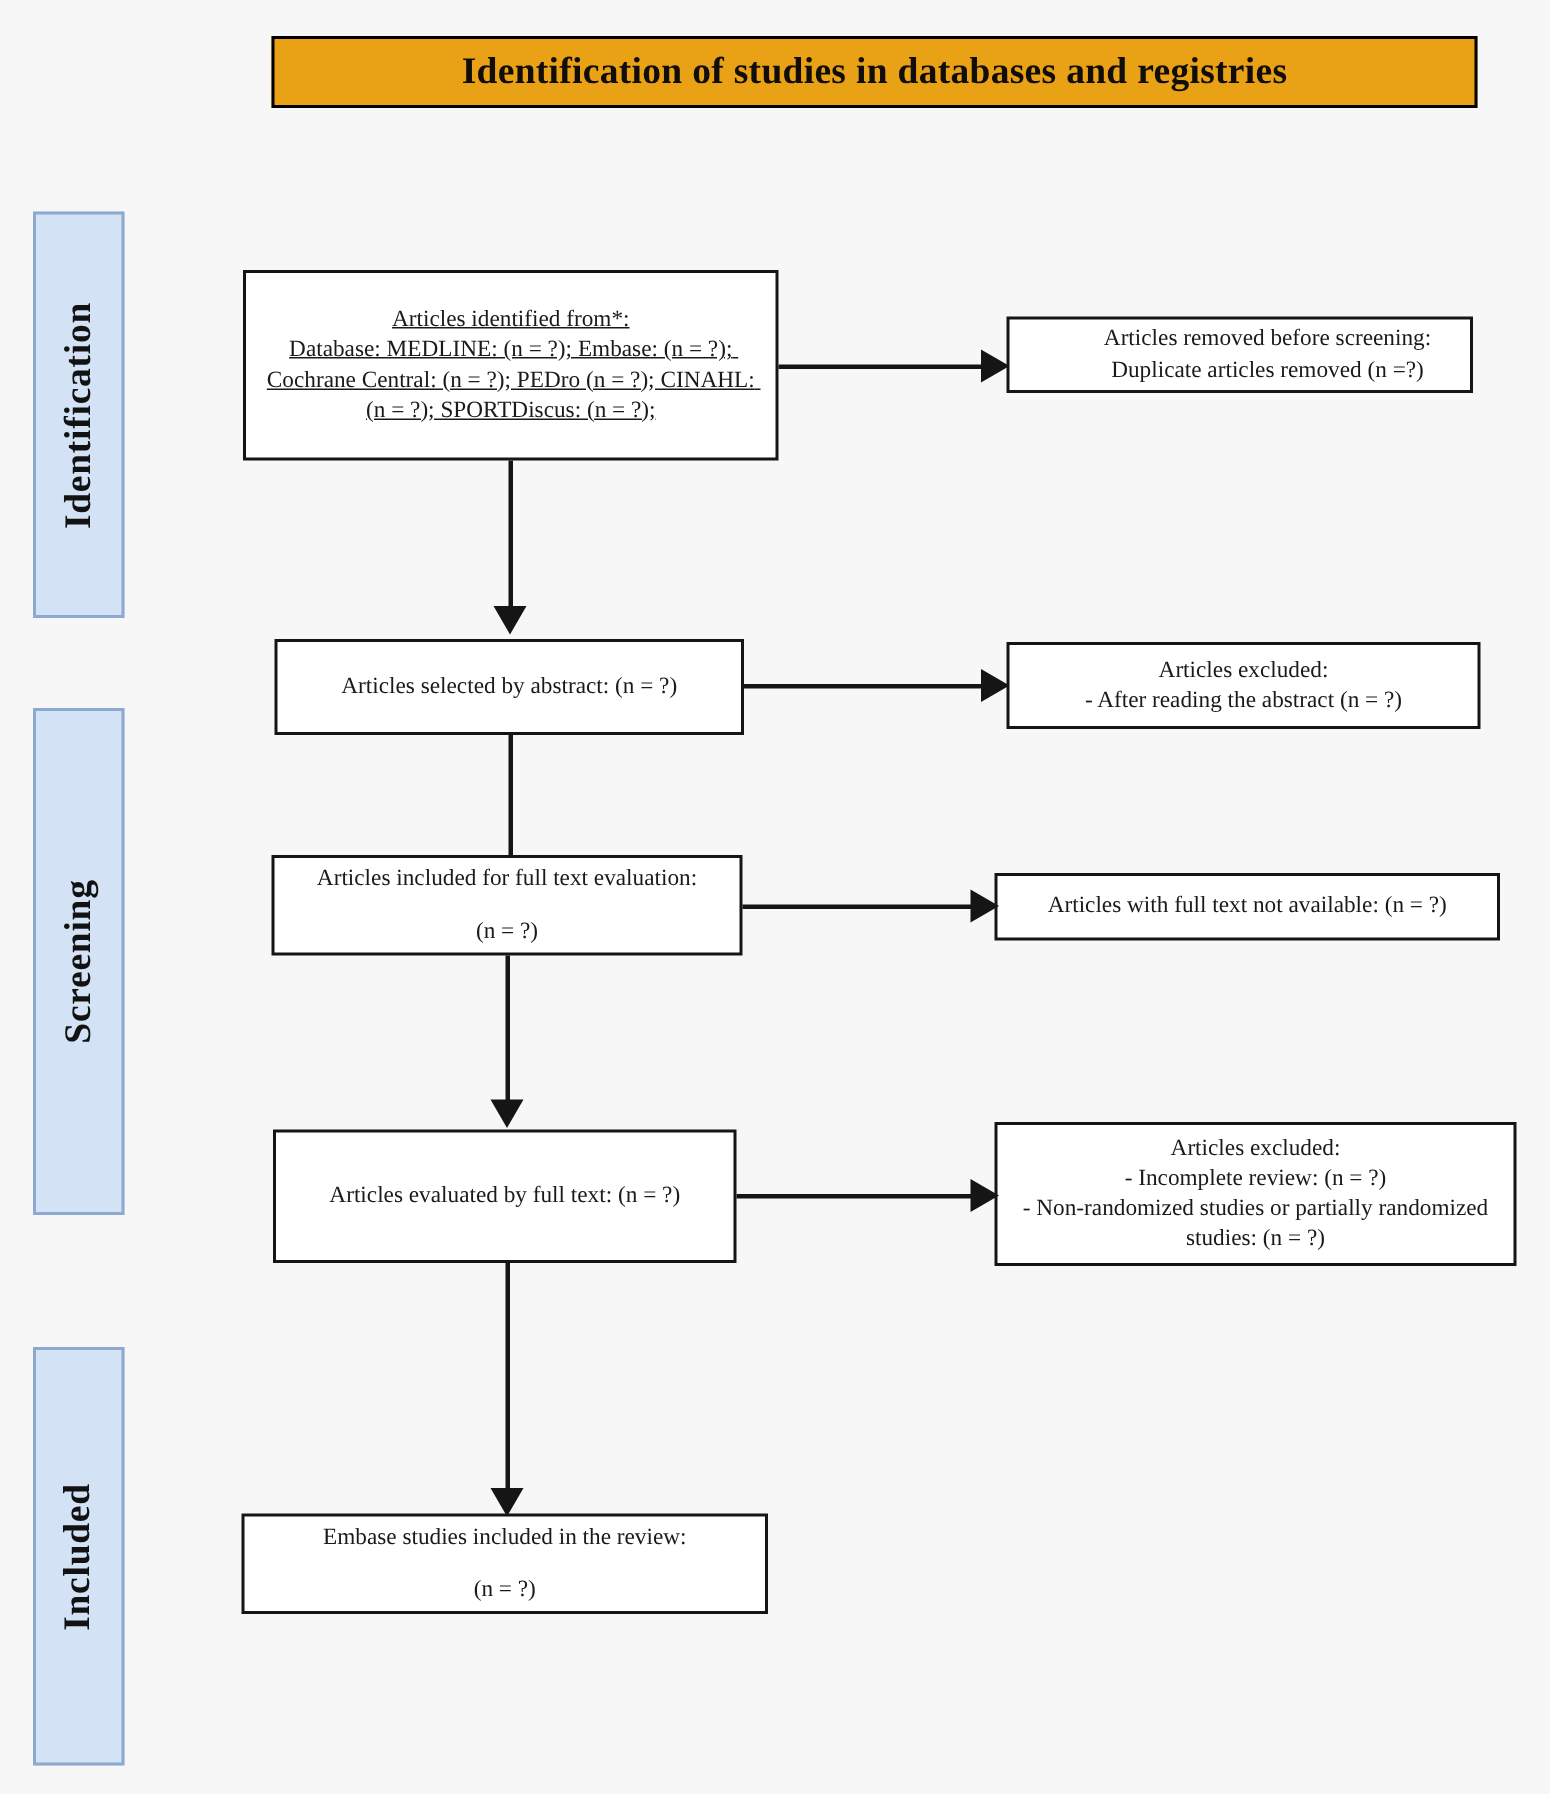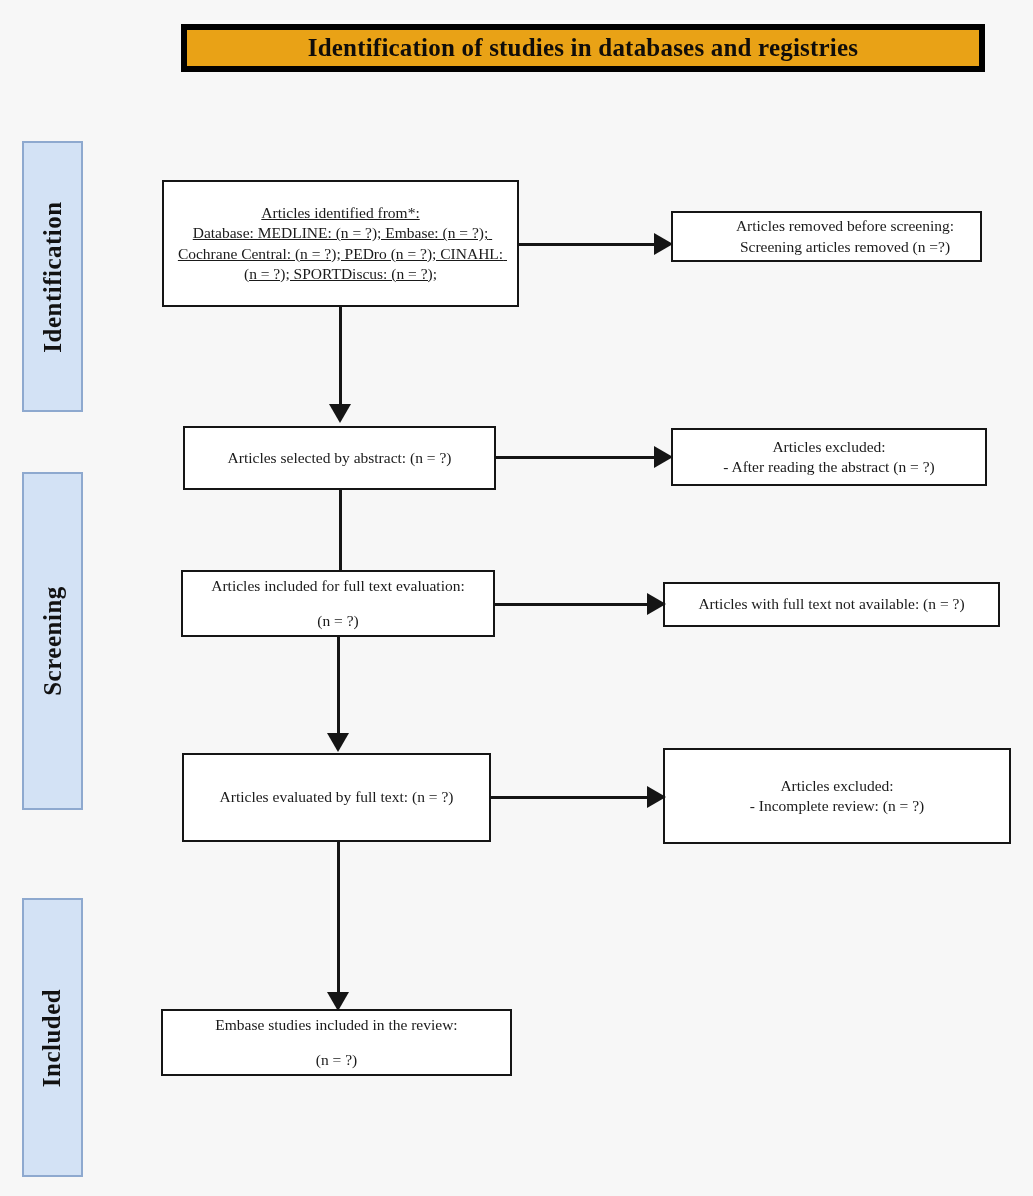--- a/index.html
+++ b/index.html
@@ -16,21 +16,21 @@
   }
 
   
   #title-banner {
     position: absolute;
     left: 181px;
     top: 24px;
     width: 804px;
     height: 48px;
     background: #E9A216;
-    border: 6px solid #000000;
+    border: 2px solid #000000;
     display: flex;
     align-items: center;
     justify-content: center;
     box-sizing: border-box;
   }
   #title-banner .title-text {
     font-size: 25px;
     font-weight: bold;
     color: #100d0a;
     letter-spacing: 0.2px;
@@ -131,21 +131,21 @@
   <span class="stage-text">Included</span>
 </div>
 
 <div class="flow-box" id="box-identified">
   <span class="line">Articles identified from*:</span>
   <span class="line">Database: MEDLINE: (n = ?); Embase: (n = ?); Cochrane Central: (n = ?); PEDro (n = ?); CINAHL: (n = ?); SPORTDiscus: (n = ?);</span>
 </div>
 
 <div class="flow-box" id="box-removed">
   <span class="line">Articles removed before screening:</span>
-  <span class="line">Screening articles removed (n =?)</span>
+  <span class="line">Duplicate articles removed (n =?)</span>
 </div>
 
 <div class="flow-box" id="box-selected">
   <span class="line">Articles selected by abstract: (n = ?)</span>
 </div>
 
 <div class="flow-box" id="box-excluded-abs">
   <span class="line">Articles excluded:</span>
   <span class="line">- After reading the abstract (n = ?)</span>
 </div>
@@ -160,20 +160,21 @@
   <span class="line">Articles with full text not available: (n = ?)</span>
 </div>
 
 <div class="flow-box" id="box-evaluated">
   <span class="line">Articles evaluated by full text: (n = ?)</span>
 </div>
 
 <div class="flow-box" id="box-excluded-full">
   <span class="line">Articles excluded:</span>
   <span class="line">- Incomplete review: (n = ?)</span>
+  <span class="line">- Non-randomized studies or partially randomized studies: (n = ?)</span>
 </div>
 
 <div class="flow-box" id="box-total">
   <span class="line">Embase studies included in the review:</span>
   <span class="spacer"></span>
   <span class="line">(n = ?)</span>
 </div>
 
 <div class="conn-line h-line" style="left:519px; top:243px; width:137px;"></div>
 <div class="arrow-right" style="left:654px; top:233px;"></div>

